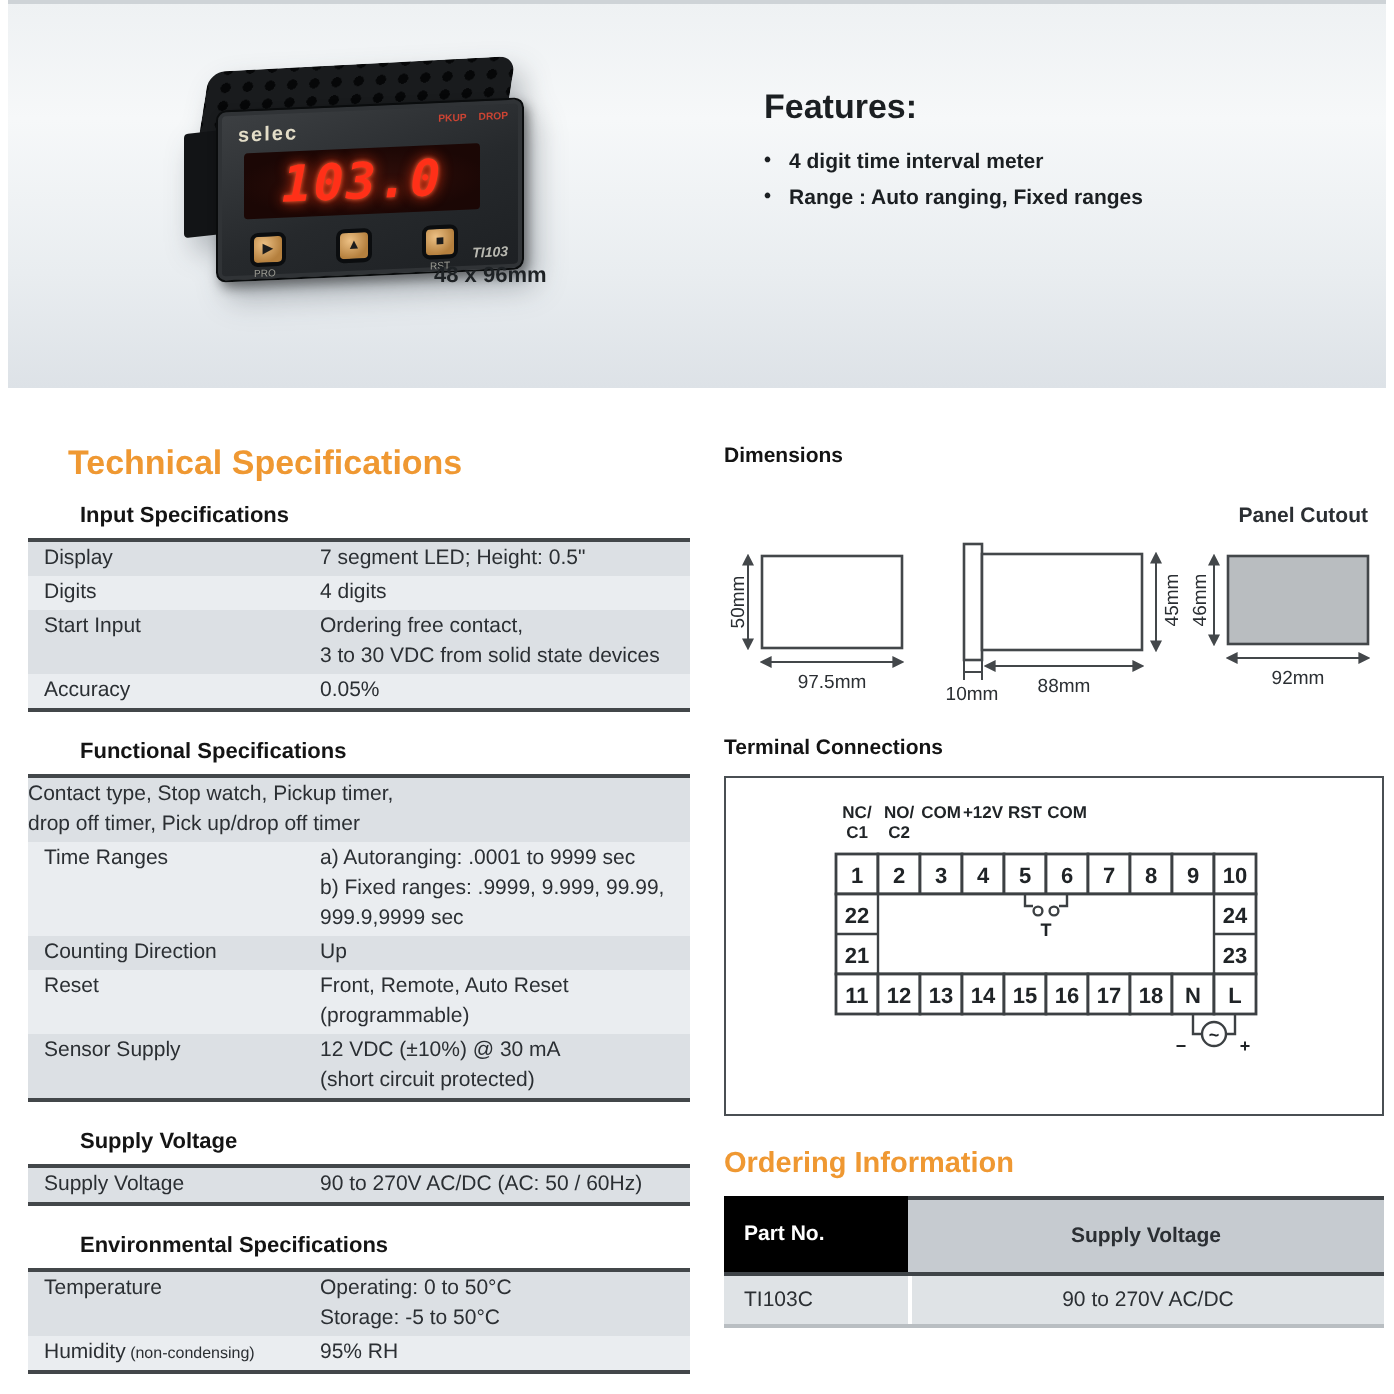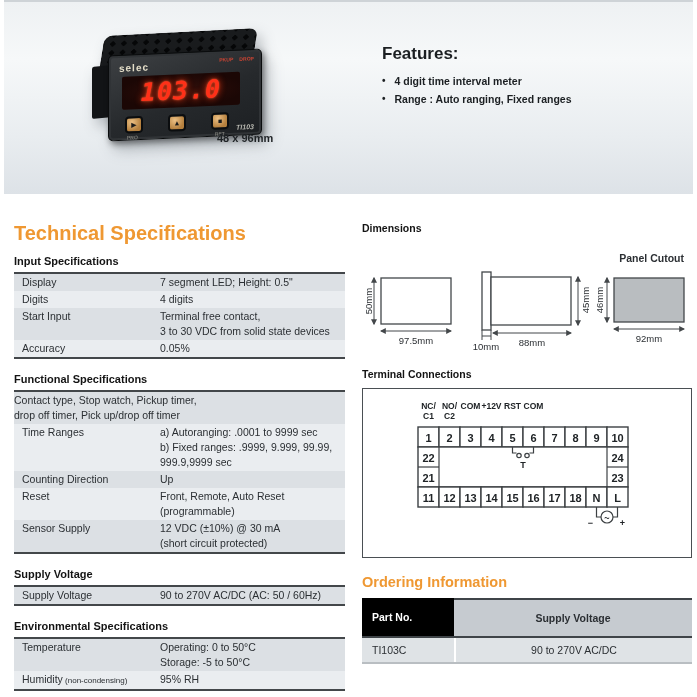--- a/index.html
+++ b/index.html
@@ -49,23 +49,23 @@
     color:#1e2225;}
   
   .features{position:absolute;left:378px;top:42px;}
   .features-title{font-size:17px;font-weight:bold;color:#1b1f22;}
   .features-list{margin-top:9px;display:flex;flex-direction:column;gap:2px;}
   .feature-item{display:flex;gap:9px;font-size:10.5px;font-weight:bold;color:#1b1f22;
     line-height:16px;}
   .feature-bullet{font-size:10px;}
   
   .left-col{position:absolute;left:14px;top:222px;width:331px;}
-  .main-title{font-size:20px;font-weight:bold;margin-bottom:10px;}
+  .main-title{font-size:17px;font-weight:bold;margin-bottom:10px;margin-left:20px;}
   .spec-section{margin-bottom:14px;}
-  .spec-heading{font-size:11px;font-weight:bold;color:#141414;margin-bottom:5px;}
+  .spec-heading{font-size:11px;font-weight:bold;color:#141414;margin-bottom:5px;margin-left:26px;}
   .spec-table{border-top:2px solid #43474a;border-bottom:2px solid #43474a;}
   .spec-row{display:flex;padding:1px 0;font-size:10.5px;line-height:15px;}
   .spec-row.dark{background:#dce0e4;}
   .spec-row.light{background:#eaedf0;}
   .spec-label{width:138px;padding-left:8px;flex-shrink:0;}
   .label-suffix{font-size:8px;}
   .spec-value{flex:1;padding-right:4px;}
   
   .right-col{position:absolute;left:362px;top:222px;width:330px;}
   .sub-title{font-size:10.5px;font-weight:bold;color:#141414;}
@@ -156,21 +156,21 @@
           </div>
           <div class="spec-row light">
             <div class="spec-label">Digits</div>
             <div class="spec-value">
               <div>4 digits</div>
             </div>
           </div>
           <div class="spec-row dark">
             <div class="spec-label">Start Input</div>
             <div class="spec-value">
-              <div>Terminal free contact,</div>
+              <div>Ordering free contact,</div>
               <div>3 to 30 VDC from solid state devices</div>
             </div>
           </div>
           <div class="spec-row light">
             <div class="spec-label">Accuracy</div>
             <div class="spec-value">
               <div>0.05%</div>
             </div>
           </div>
         </div>

